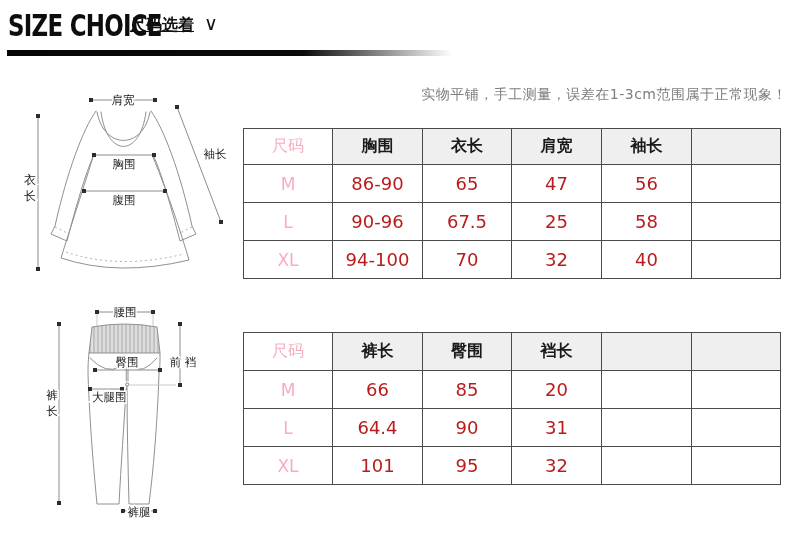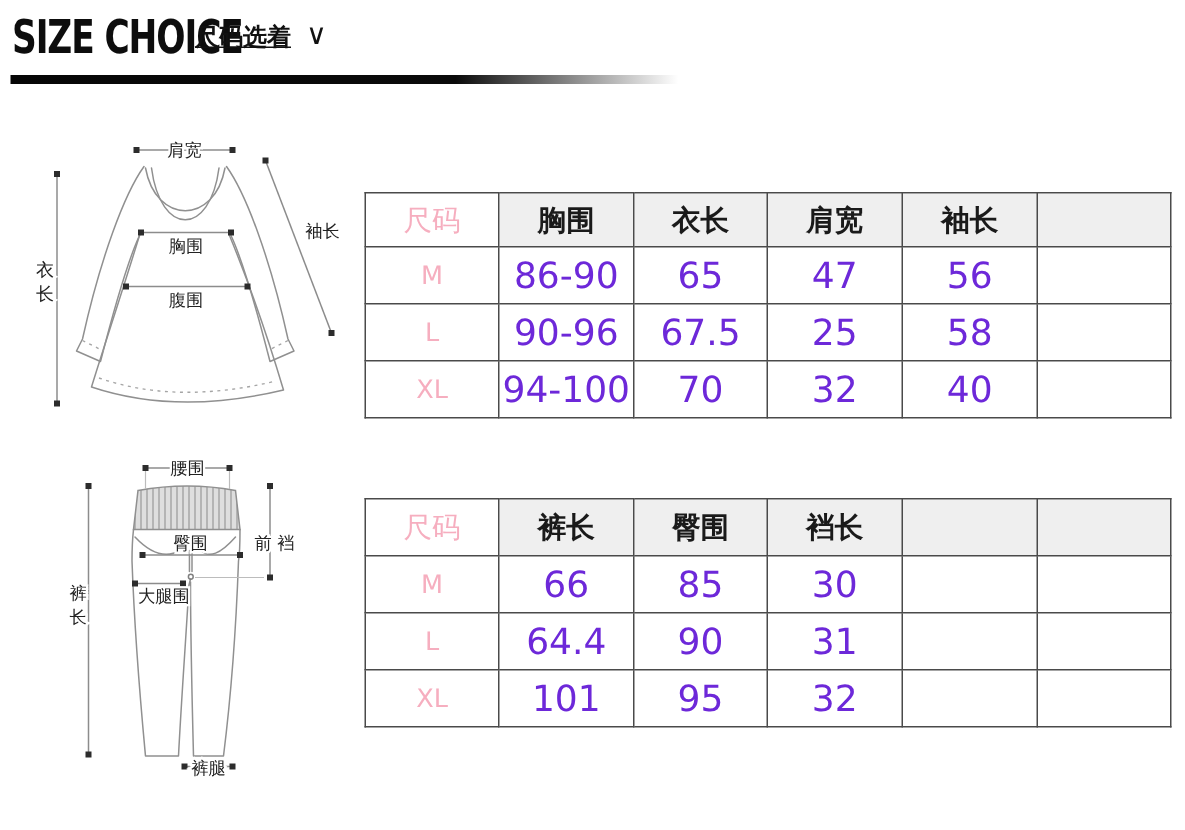--- a/index.html
+++ b/index.html
@@ -21,25 +21,25 @@
   }
   .note {
     position:absolute; right:3px; top:86px; font-size:14px; color:#7d7d7d;
     letter-spacing:0.5px; white-space:nowrap;
   }
   
   table { border-collapse:collapse; table-layout:fixed; position:absolute; background:#fff; }
   #t1 { left:243px; top:128px; width:537px; }
   #t2 { left:243px; top:332px; width:537px; }
   th,td { border:1px solid #4a4a4a; text-align:center; vertical-align:middle; padding:0; overflow:hidden; }
-  thead th { background:#efefef; font-size:19px; font-weight:700; color:#1a1a1a;margin-top:27px; }
+  thead th { background:#efefef; font-size:16px; font-weight:700; color:#1a1a1a;margin-top:27px; }
   #t1 thead tr { height:36px; }
   #t2 thead tr { height:38px; }
   tbody tr { height:38px; }
-  tbody td { font-size:24px; font-weight:400; color:#6d28d9; }
+  tbody td { font-size:18px; font-weight:400; color:#b91c1c; }
   .size-h { background:#ffffff !important; font-weight:400 !important; }
   .pink { color:#f6aebf !important; }
   td.pink { font-size:17px; }
   
   .sketch { position:absolute; left:0; top:0; }
   .outline { fill:none; stroke:#909090; stroke-width:1; stroke-linecap:round; stroke-linejoin:round; }
   .stitch  { fill:none; stroke:#a5a5a5; stroke-width:0.9; stroke-dasharray:2 3; }
   .mline   { stroke:#8c8c8c; stroke-width:1; fill:none; }
   .faint   { stroke:#bcbcbc; stroke-width:0.8; fill:none; }
   .marker  { fill:#2c2c2c; }
@@ -49,20 +49,21 @@
 </style>
 </head>
 <body>
 
 <div class="page">
 
   <span class="title-en">SIZE CHOICE</span>
   <span class="title-cn">尺码选着</span>
   <span class="chevron">∨</span>
   <div class="rule"></div>
+  <div class="note">实物平铺，手工测量，误差在1-3cm范围属于正常现象！</div>
 
   <svg class="sketch" width="790" height="553" viewBox="0 0 790 553">
     <defs>
       <pattern id="hatch" width="4" height="6" patternUnits="userSpaceOnUse">
         <rect width="4" height="6" fill="#dedede"></rect>
         <line x1="2" y1="0" x2="2" y2="6" stroke="#a6a6a6" stroke-width="1"></line>
       </pattern>
     </defs>
 
     <g>
@@ -225,21 +226,21 @@
         <th>裆长</th>
         <th></th>
         <th></th>
       </tr>
     </thead>
     <tbody>
       <tr>
         <td class="pink">M</td>
         <td>66</td>
         <td>85</td>
-        <td>30</td>
+        <td>20</td>
         <td></td>
         <td></td>
       </tr>
       <tr>
         <td class="pink">L</td>
         <td>64.4</td>
         <td>90</td>
         <td>31</td>
         <td></td>
         <td></td>

